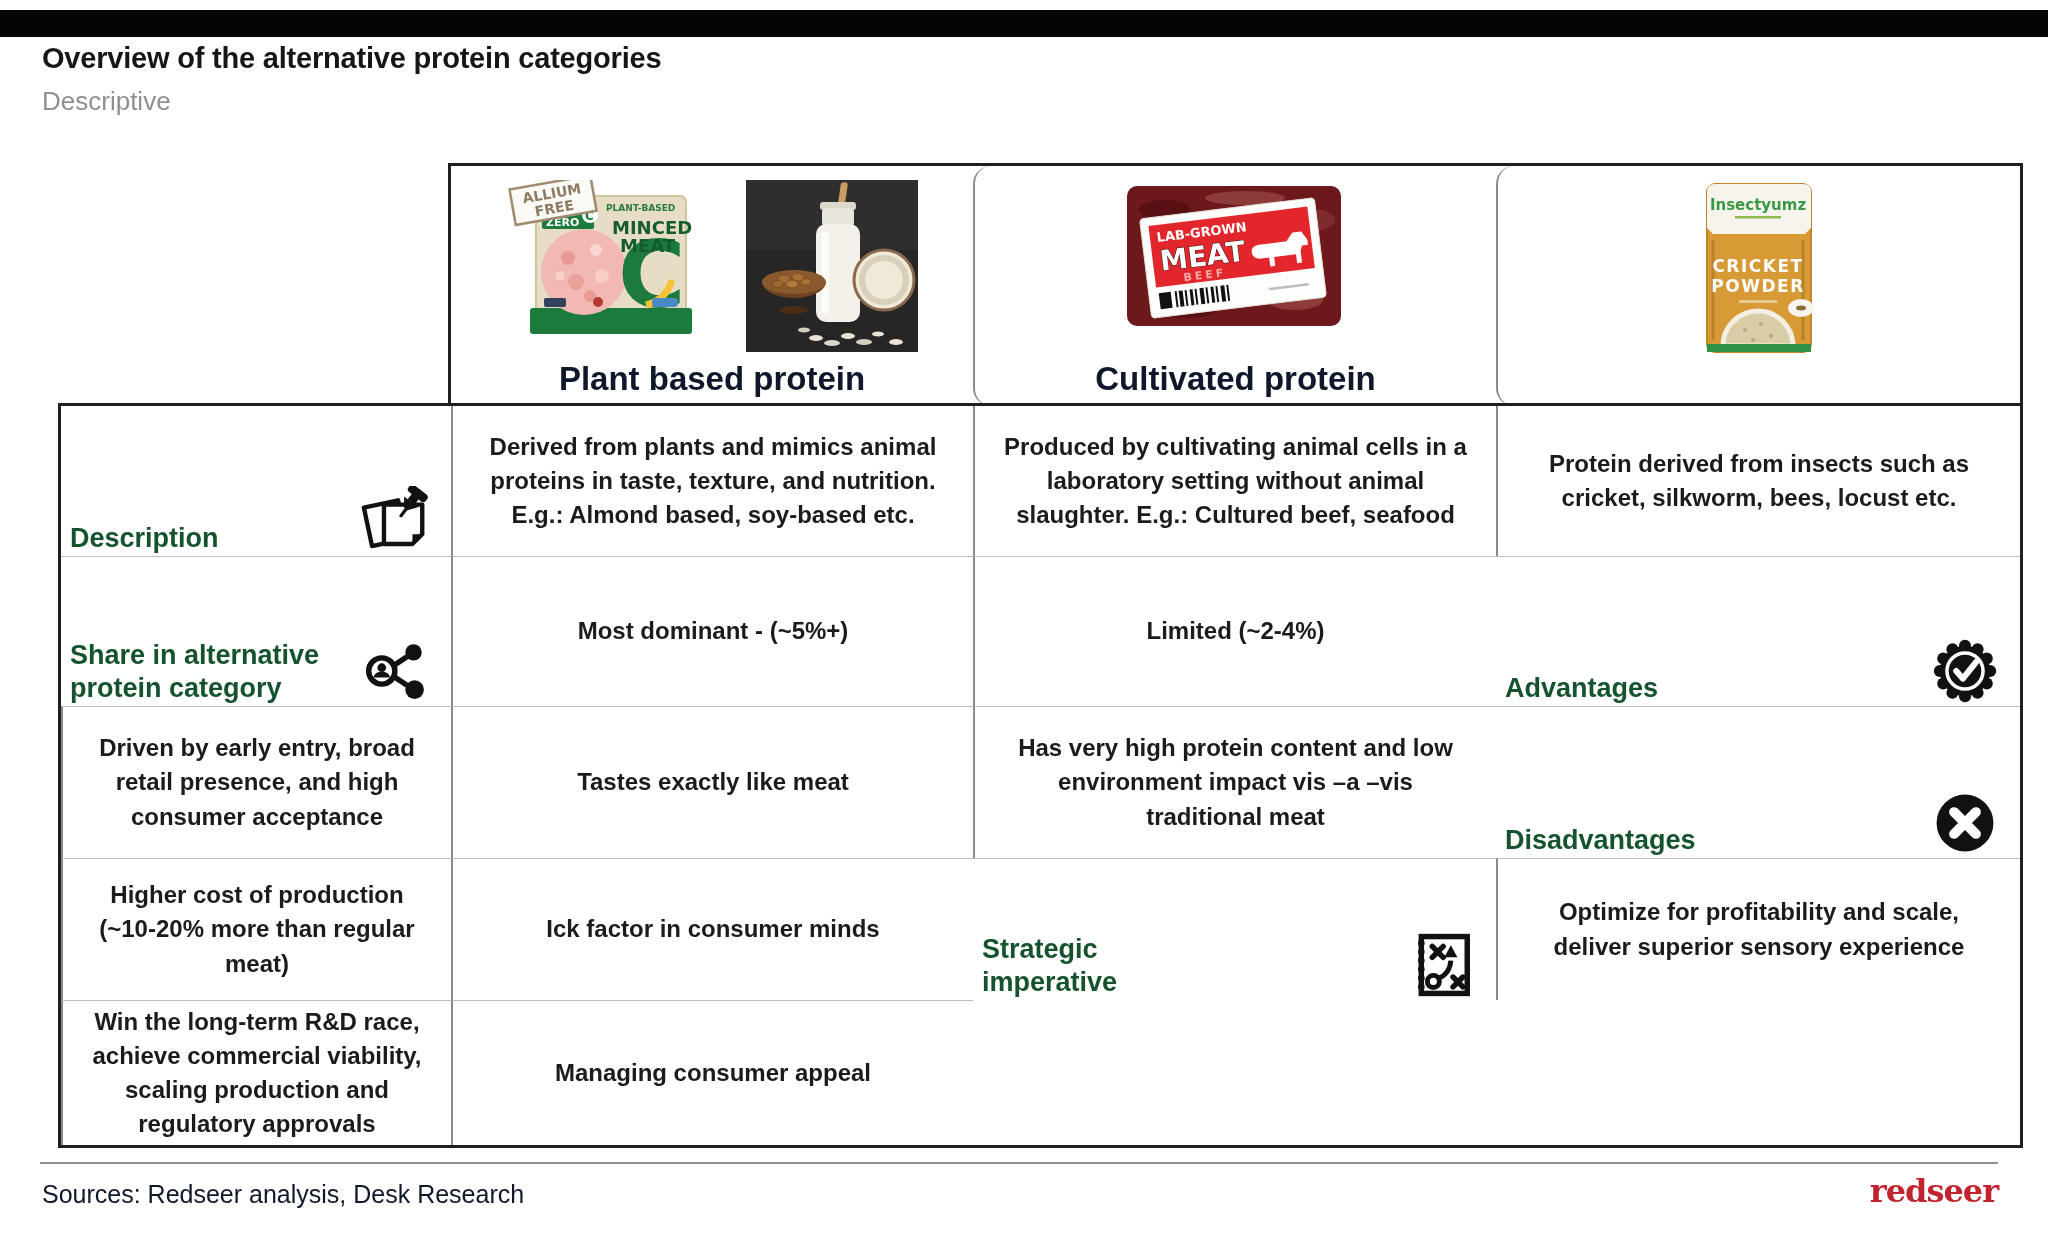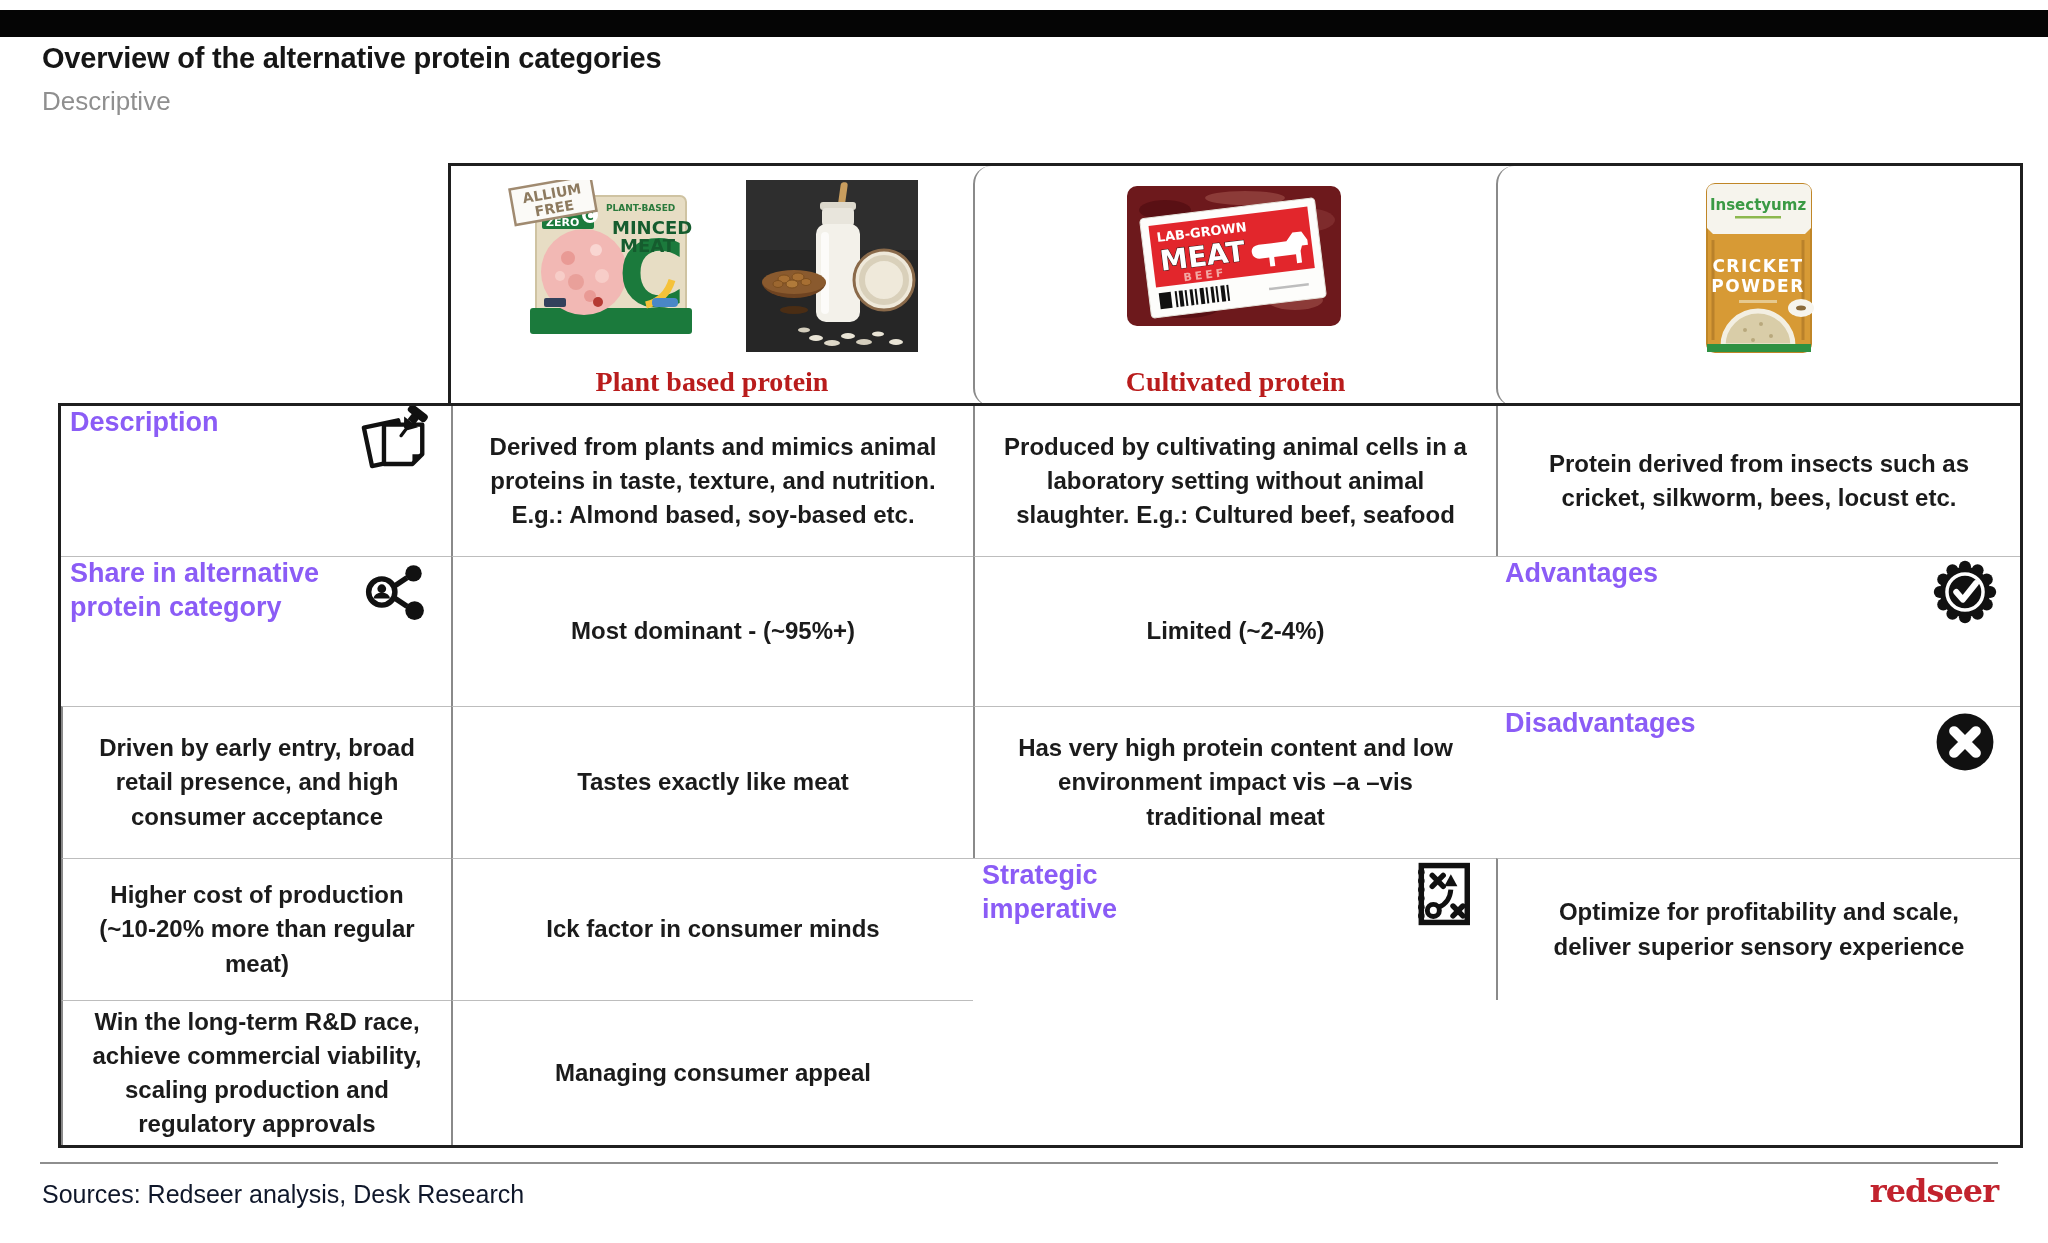--- a/index.html
+++ b/index.html
@@ -16,31 +16,31 @@
   .table-wrap { position:absolute; left:58px; top:163px; width:1959px; height:979px; }
 
   .thead {
     position:absolute; left:390px; top:0; width:1569px; height:240px;
     display:grid; grid-template-columns:522px 523px 524px;
     border:3px solid #1f1f1f; box-sizing:content-box; background:#fff;
   }
   .hcell { display:flex; flex-direction:column; align-items:center; overflow:hidden; }
   .hcell + .hcell { border-left:2px solid #8a8a8a;border-radius:18px; }
   .himgs { margin-top:14px; display:flex; align-items:flex-start; justify-content:center; gap:44px; }
-  .htitle { margin-top:auto; margin-bottom:8px; font-size:28px; font-weight:700; color:#b91c1c;font-family:Liberation Serif, serif; }
+  .htitle { margin-top:auto; margin-bottom:8px; font-size:33px; font-weight:700; color:#0f172a; }
 
   .tbody {
     position:absolute; left:0; top:240px; width:1959px; height:739px;
     display:grid; grid-template-columns:390px 522px 523px 524px;
     grid-template-rows:150px 150px 152px 142px 145px;
     border:3px solid #1f1f1f; box-sizing:content-box; background:#fff;
   }
   .lcell {
-    display:flex; align-items:flex-start; justify-content:space-between;
-    padding:0 20px 0 9px; font-size:27px; font-weight:700; color:#8b5cf6; line-height:1.25;
+    display:flex; align-items:flex-end; justify-content:space-between;
+    padding:0 20px 0 9px; font-size:27px; font-weight:700; color:#14532d; line-height:1.25;
   }
   .lcell .lbl { max-width:250px; }
   .dcell {
     display:flex; align-items:center; justify-content:center; text-align:center;
     padding:0 26px; font-size:24px; font-weight:700; color:#1b1b1b; line-height:1.42;
     border-left:2px solid #8a8a8a;
   }
   .tbody > div { border-top:1px solid #bdbdbd; }
   .tbody > div:nth-child(-n+4) { border-top:none; }
 
@@ -223,21 +223,21 @@
         <svg class="row-icon" viewBox="0 0 64 64">
           <circle cx="19" cy="32" r="12" fill="none" stroke="#111111" stroke-width="5"></circle>
           <circle cx="19" cy="29" r="4" fill="#111111"></circle>
           <path d="M11.5 38 a7.5 5.5 0 0 1 15 0 z" fill="#111111"></path>
           <line x1="30" y1="27" x2="42" y2="19" stroke="#111111" stroke-width="5"></line>
           <line x1="30" y1="37" x2="42" y2="45" stroke="#111111" stroke-width="5"></line>
           <circle cx="48" cy="15" r="7.5" fill="#111111"></circle>
           <circle cx="49" cy="49" r="8.5" fill="#111111"></circle>
         </svg>
       </div>
-      <div class="dcell">Most dominant - (~95%+)</div>
+      <div class="dcell">Most dominant - (~5%+)</div>
       <div class="dcell">Limited (~2-4%)</div>
 
       <div class="lcell">
         <span class="lbl">Advantages</span>
         <svg class="row-icon" viewBox="0 0 64 64">
           <g fill="#111111">
             <circle cx="55" cy="32" r="5.5"></circle>
               <circle cx="51.9" cy="43.5" r="5.5"></circle>
               <circle cx="43.5" cy="51.9" r="5.5"></circle>
             <circle cx="32" cy="55" r="5.5"></circle>

